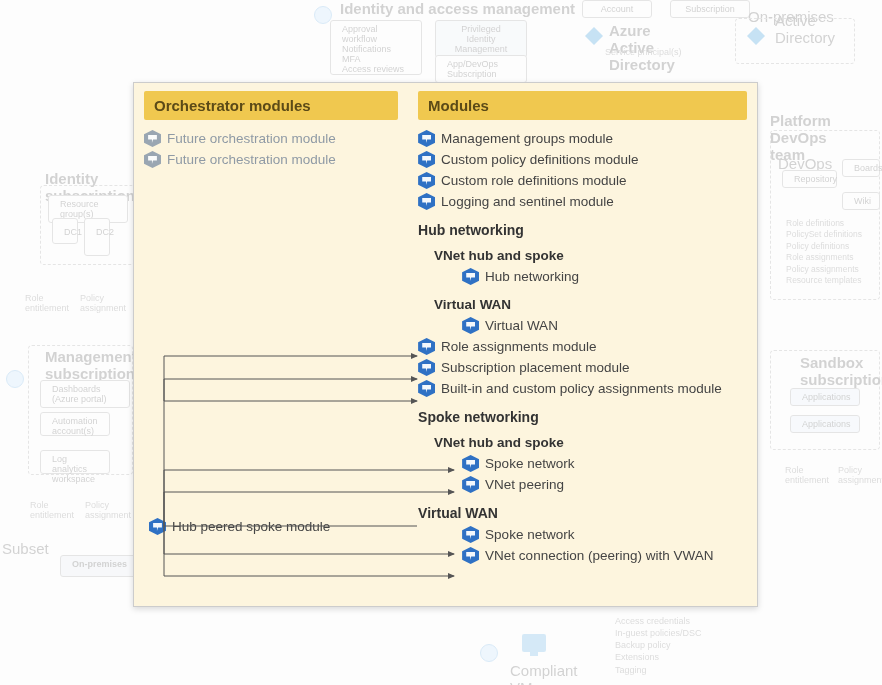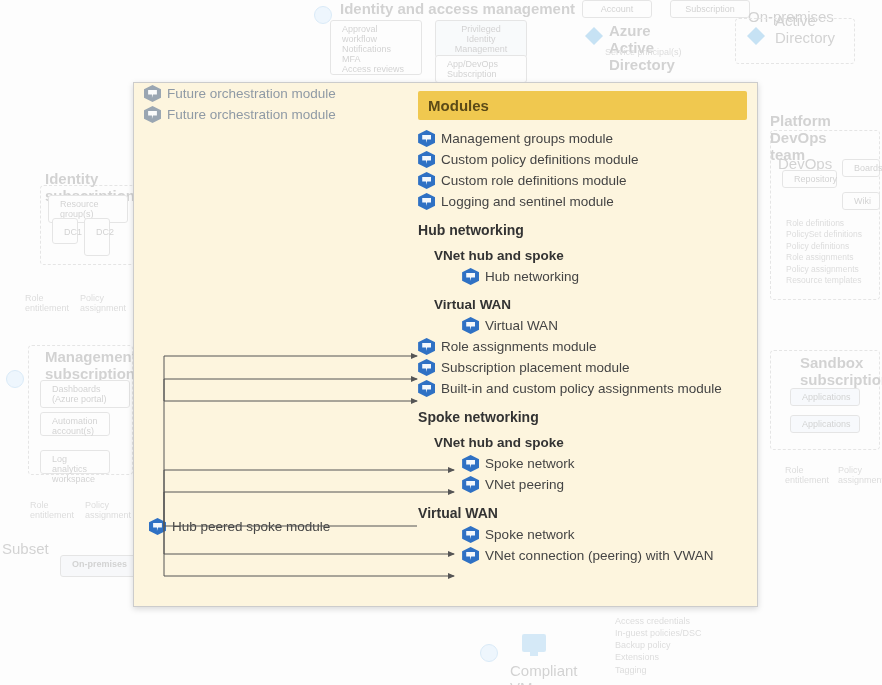--- a/index.html
+++ b/index.html
@@ -175,20 +175,21 @@
     <div>Backup policy</div>
     <div>Extensions</div>
     <div>Tagging</div>
   </div>
   <div class="badge" style="left:480px; top:644px;"></div>
 </div>
 
 <div class="panel">
   <div class="columns">
     <div class="col left">
+      <h2>Orchestrator modules</h2>
       <div class="item faded">
         <span class="hex grey"></span>
         <span>Future orchestration module</span>
       </div>
       <div class="item faded">
         <span class="hex grey"></span>
         <span>Future orchestration module</span>
       </div>
       <div class="item" style="position:absolute; left:15px; top:433px;">
         <span class="hex"></span>

